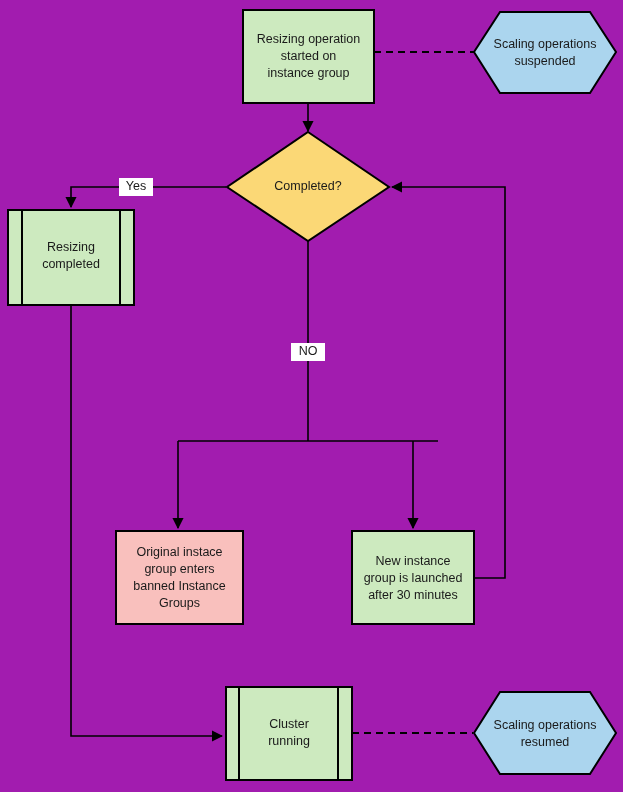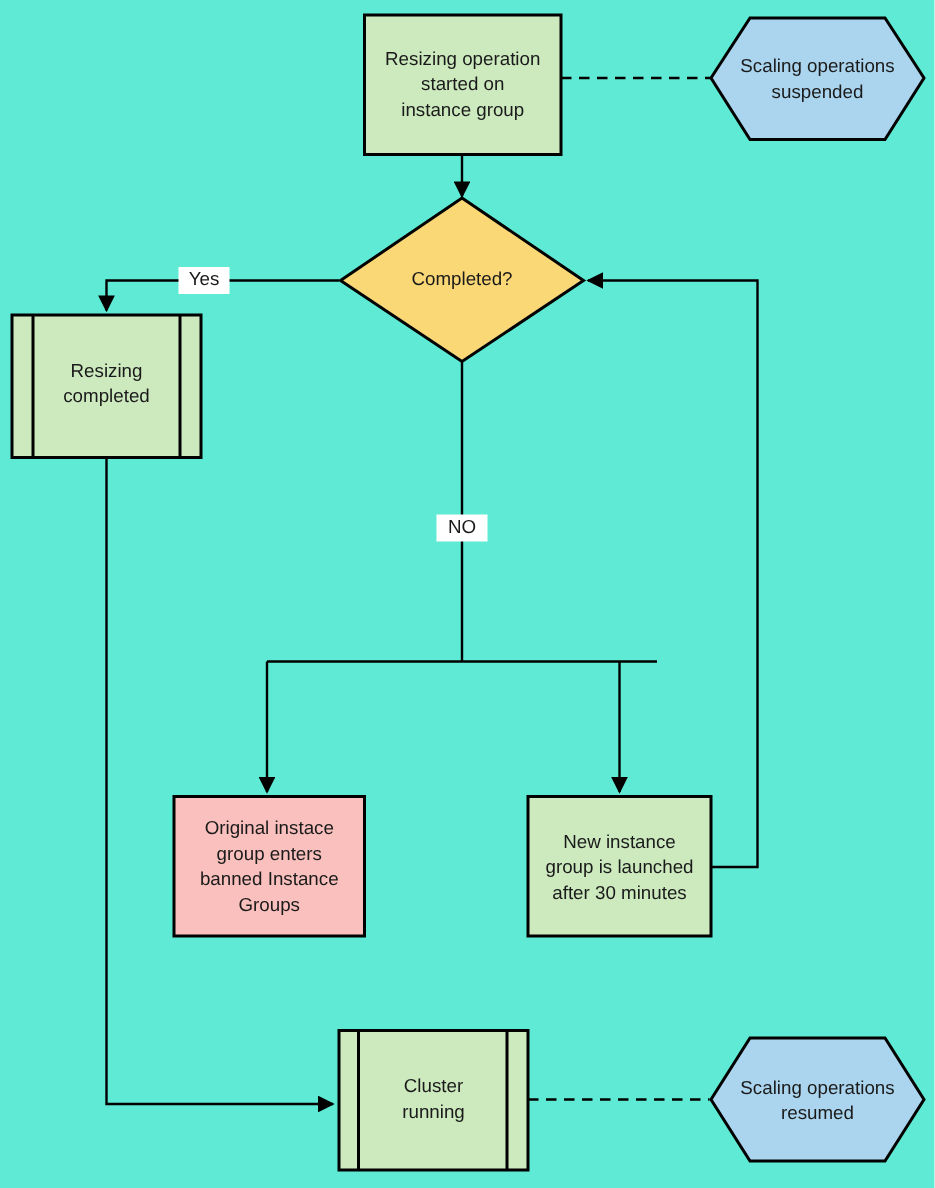--- a/index.html
+++ b/index.html
@@ -7,21 +7,21 @@
     padding: 0;
     background: #ffffff;
   }
   body {
     font-family: "Liberation Sans", sans-serif;
   }
   #diagram-root {
     position: relative;
     width: 623px;
     height: 792px;
-    background: #5eead4;
+    background: #a21caf;
     overflow: hidden;
   }
   svg.flow {
     display: block;
     width: 623px;
     height: 792px;
   }
   .shape-outline {
     stroke: #000000;
     stroke-width: 2;

